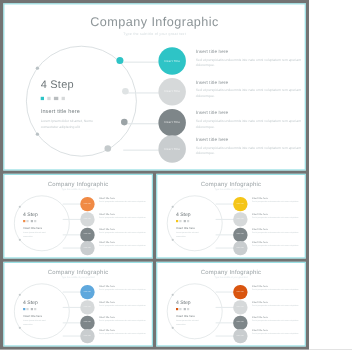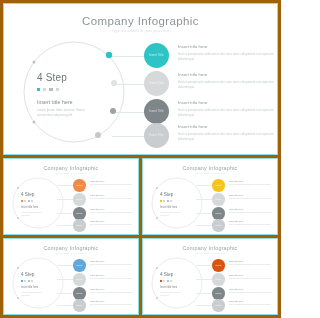--- a/index.html
+++ b/index.html
@@ -2,21 +2,21 @@
 <html><head>
 <meta charset="utf-8">
 <style>
   * { box-sizing: border-box; margin: 0; padding: 0; }
   html, body {
     width: 281px; height: 318px;
     background: #ffffff;
     font-family: "Liberation Sans", sans-serif;
     overflow: hidden;
   }
-  #root { width: 281px; height: 318px; position: relative; background: #a16207; }
+  #root { width: 281px; height: 318px; position: relative; background: #737373; }
 
   
   .main-slide {
     position: absolute; left: 3px; top: 3px;
     width: 275px; height: 152px;
     background: #ffffff;
     border: 1px solid #8fdde2;
     overflow: hidden;
   }
   .main-title {

